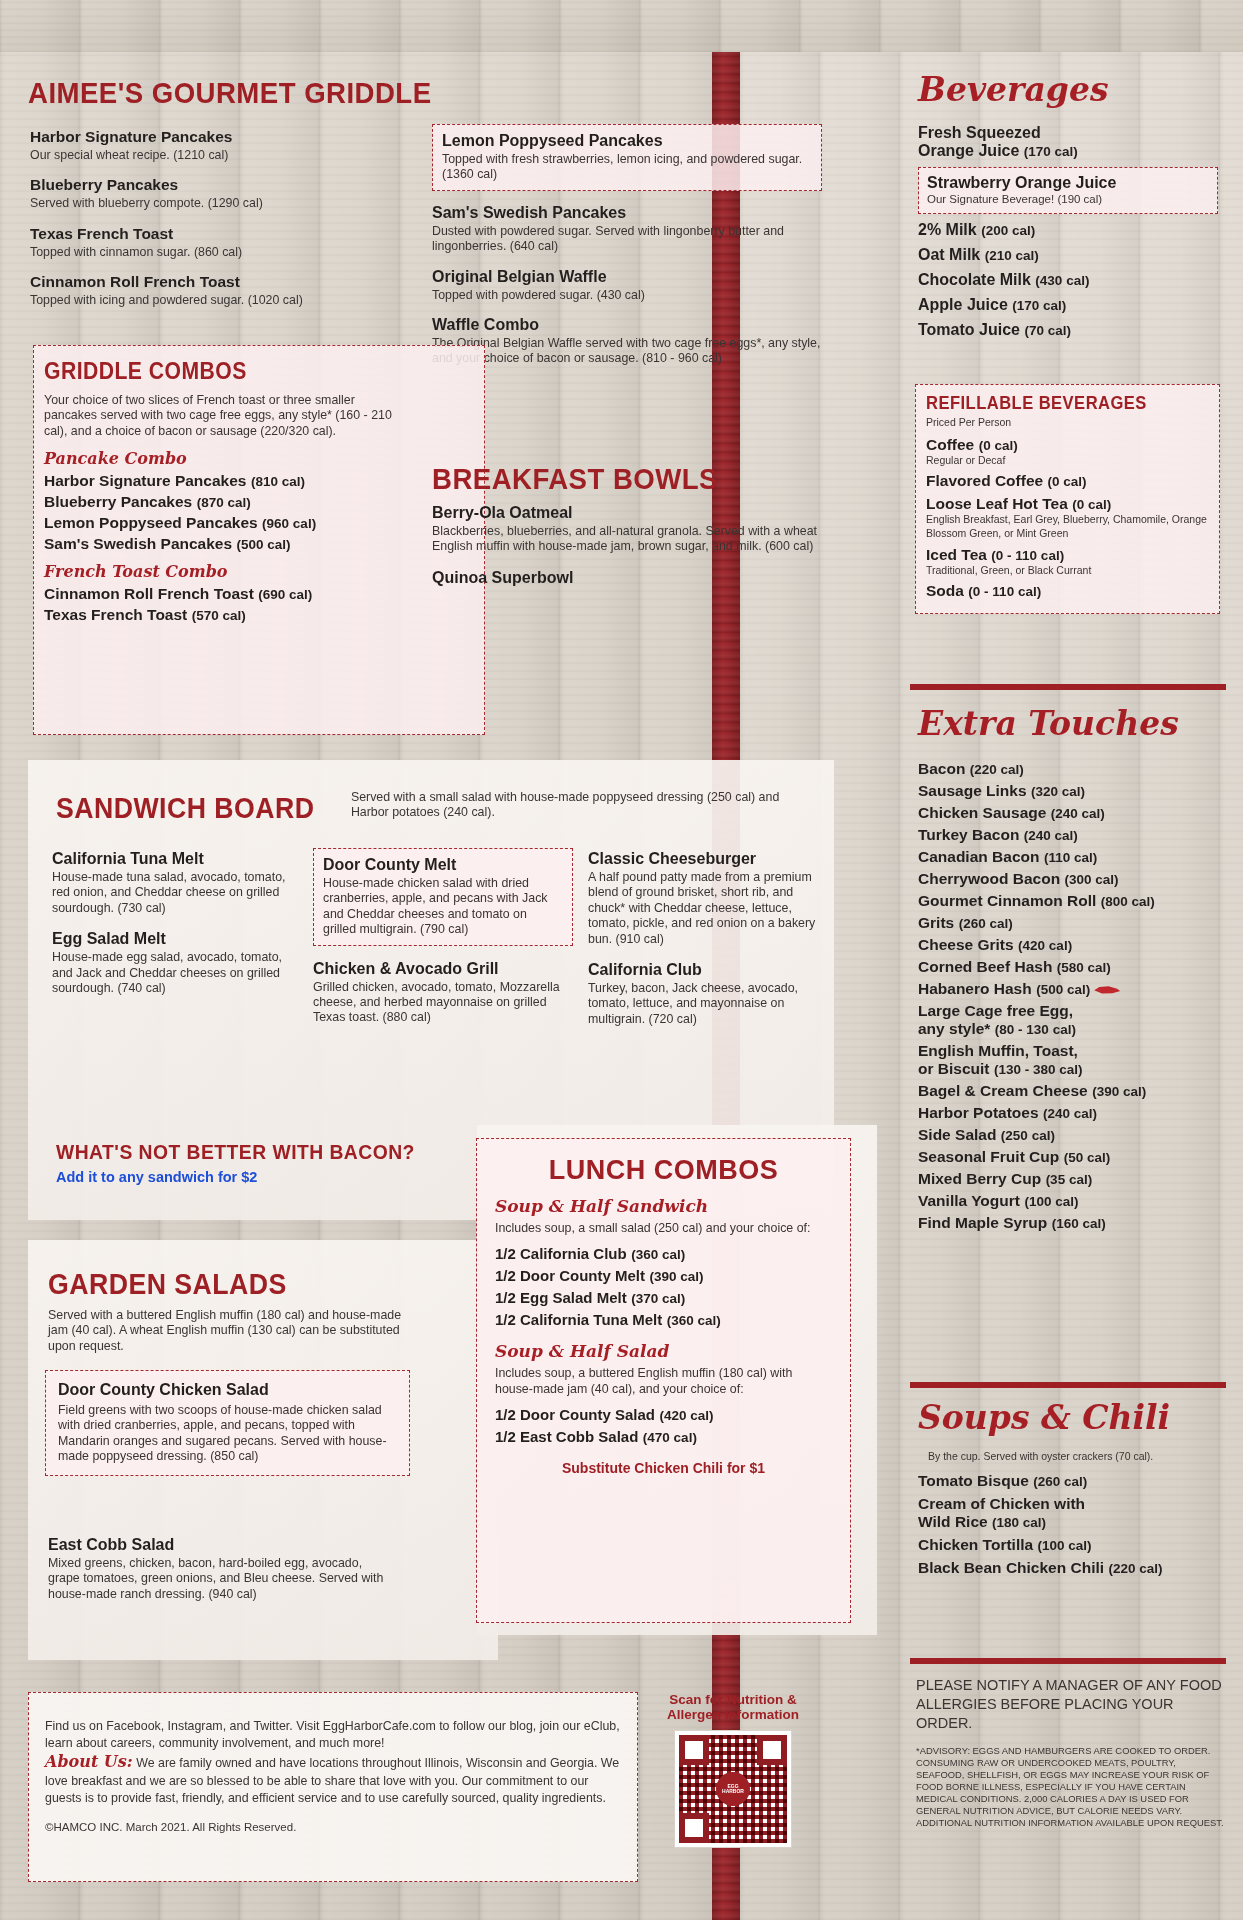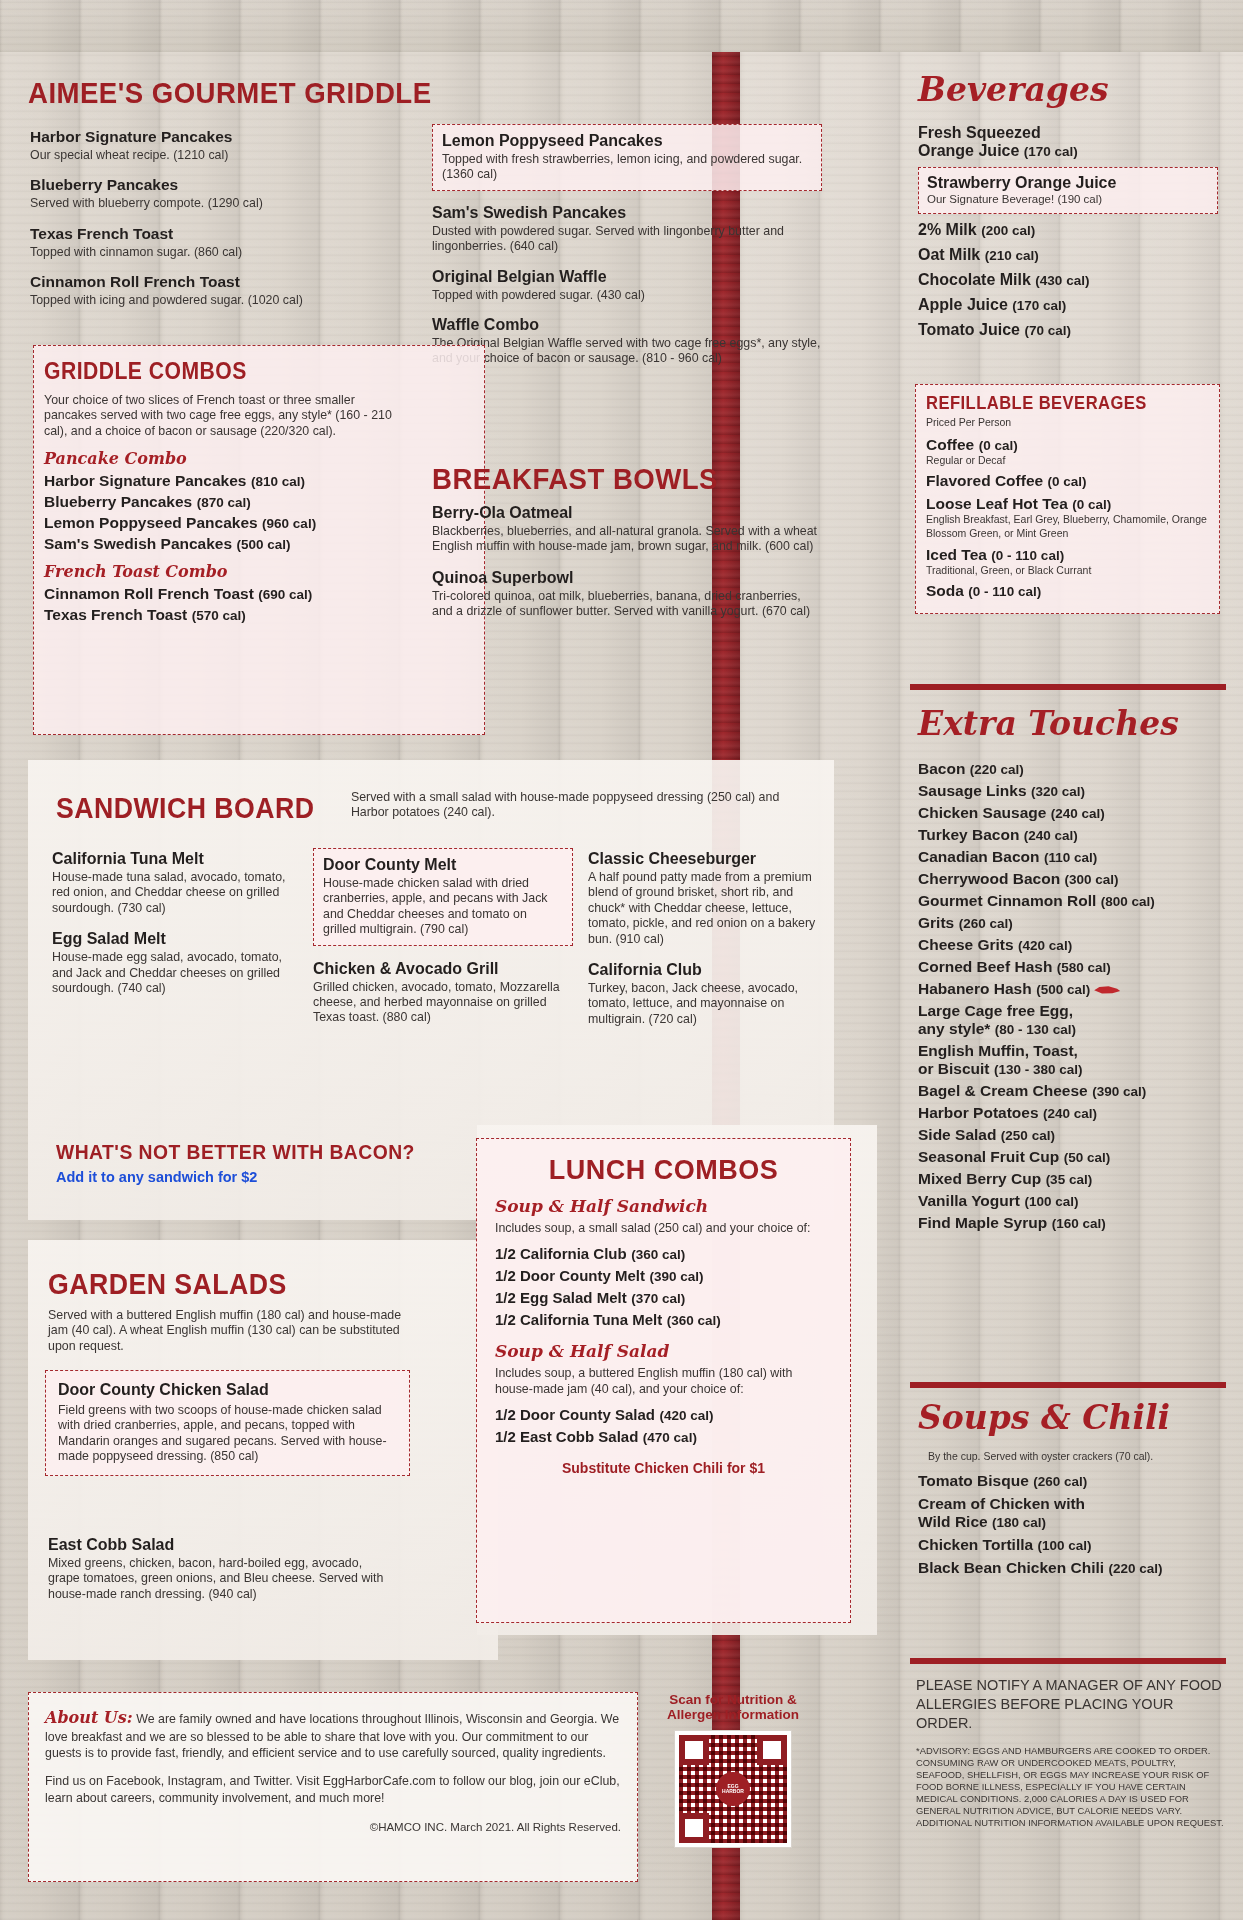--- a/index.html
+++ b/index.html
@@ -181,21 +181,20 @@
 
 <div class="sec" style="left:432px; top:462px; width:390px;">
   <div class="brand-head" style="font-size:30px; margin-bottom:8px;">BREAKFAST BOWLS</div>
   <div id="bowls">
       <div style="margin-bottom: 14px;">
         <div class="item-name" style="font-size: 16px;">Berry-Ola Oatmeal</div>
         <div class="item-desc" style="margin-top: 2px;">Blackberries, blueberries, and all-natural granola. Served with a wheat English muffin with house-made jam, brown sugar, and milk. (600 cal)</div>
       </div>
       <div style="margin-bottom: 14px;">
         <div class="item-name" style="font-size: 16px;">Quinoa Superbowl</div>
-        <div class="item-desc" style="margin-top: 2px;">Tri-colored quinoa, oat milk, blueberries, banana, dried cranberries, and a drizzle of sunflower butter. Served with vanilla yogurt.  (670 cal)</div>
       </div>
     </div>
 </div>
 
 <div class="sec" style="left:56px; top:790px; width:760px;">
   <div style="display:flex; align-items:flex-end; gap:14px;">
     <div class="brand-head" style="font-size:29px;">SANDWICH BOARD</div>
     <div class="item-desc" style="width:450px; padding-bottom:4px;">Served with a small salad with house-made poppyseed dressing (250 cal) and Harbor potatoes (240 cal).</div>
   </div>
 </div>
@@ -264,26 +263,26 @@
   <div class="script" style="font-size:17px; margin:12px 0 5px;">Soup &amp; Half Salad</div>
   <div class="item-desc" style="margin-bottom:9px; width:320px;">Includes soup, a buttered English muffin (180 cal) with house-made jam (40 cal), and your choice of:</div>
   <div id="lc-g2">
       <div class="row" style="margin-bottom: 4px;"><span class="item-name" style="font-size:15px">1/2 Door County Salad</span> <span class="item-cal">(420 cal)</span></div>
       <div class="row" style="margin-bottom: 4px;"><span class="item-name" style="font-size:15px">1/2 East Cobb Salad</span> <span class="item-cal">(470 cal)</span></div>
     </div>
   <div style="margin-top:14px; text-align:center; font-weight:bold; color:#9e1f24; font-size:14px;">Substitute Chicken Chili for $1</div>
 </div>
 
 <div class="sec" style="left:28px; top:1692px; width:610px; height:190px; background:rgba(250,246,243,0.93); border:1.4px dashed #a4282d; padding:14px 16px;">
+  <div style="font-size:12.4px; line-height:1.35; color:#3a3533; margin-top:11px;">Find us on Facebook, Instagram, and Twitter. Visit EggHarborCafe.com to follow our blog, join our eClub, learn about careers, community involvement, and much more!</div>
   <div style="font-size:12.4px; line-height:1.35; color:#3a3533;">
     <span class="script" style="font-size:16px;">About Us:</span>
     <span>We are family owned and have locations throughout Illinois, Wisconsin and Georgia. We love breakfast and we are so blessed to be able to share that love with you. Our commitment to our guests is to provide fast, friendly, and efficient service and to use carefully sourced, quality ingredients.</span>
   </div>
-  <div style="font-size:12.4px; line-height:1.35; color:#3a3533; margin-top:11px;">Find us on Facebook, Instagram, and Twitter. Visit EggHarborCafe.com to follow our blog, join our eClub, learn about careers, community involvement, and much more!</div>
-  <div style="font-size:11.5px; color:#3a3533; margin-top:14px; text-align:right;">©HAMCO INC. March 2021.  All Rights Reserved.</div>
+  <div style="font-size:11.5px; color:#3a3533; margin-top:14px; text-align:left;">©HAMCO INC. March 2021.  All Rights Reserved.</div>
 </div>
 
 <div class="sec" style="left:648px; top:1692px; width:170px; text-align:center;">
   <div style="font-weight:bold; color:#9e1f24; font-size:13.5px;">Scan for Nutrition &amp;</div>
   <div style="font-weight:bold; color:#9e1f24; font-size:13.5px; margin-bottom:8px;">Allergen Information</div>
   <div class="qr" style="margin:0 auto; border:1px solid #d8d2cb;">
     <div class="qr-inner">
       <div class="qr-eye" style="left:0; top:0;"></div>
       <div class="qr-eye" style="right:0; top:0;"></div>
       <div class="qr-eye" style="left:0; bottom:0;"></div>

